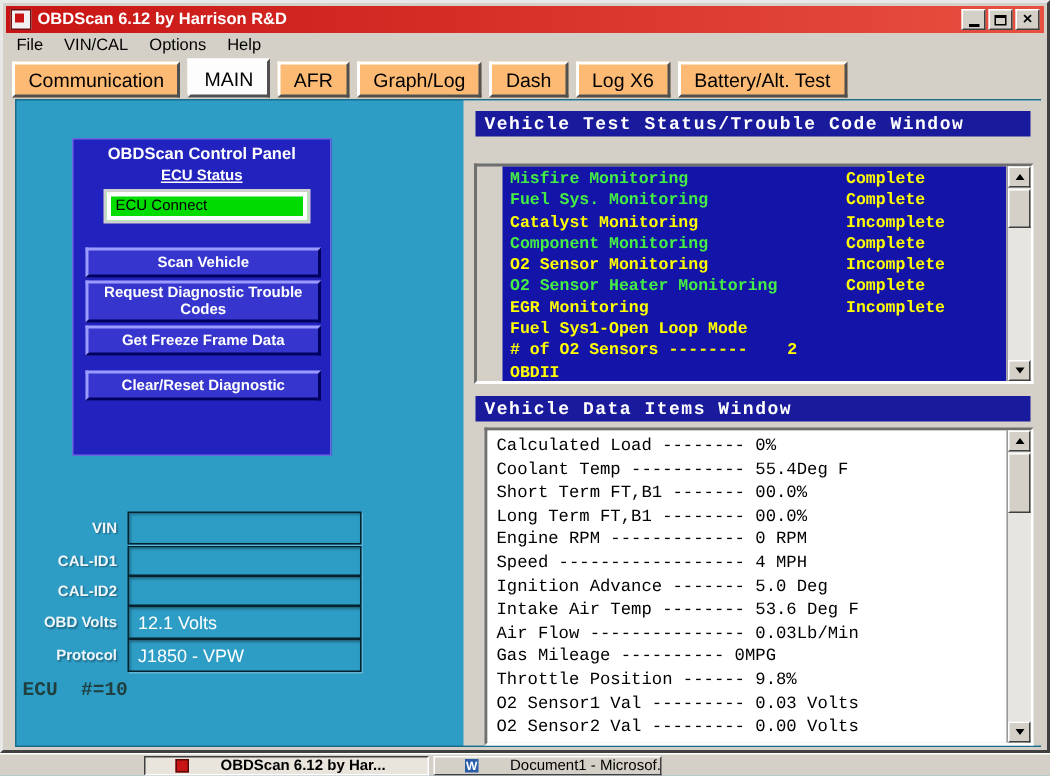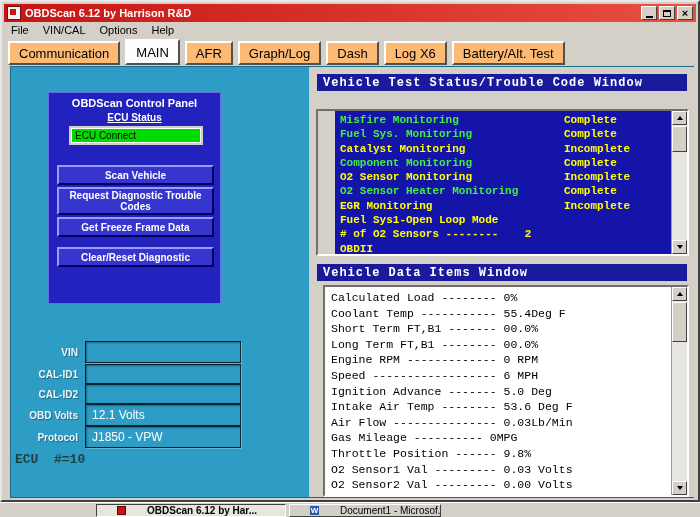--- a/index.html
+++ b/index.html
@@ -34,21 +34,21 @@
   .client{position:absolute;left:8px;top:64px;width:684px;height:432px;
     background:var(--client-teal,#2e9dc6);border:1px solid #1a6a8a;box-sizing:border-box;}
 
   
   .control-panel{position:absolute;left:37px;top:25px;width:173px;height:212px;
     background:var(--panel-blue,#2222bf);border:1px solid #6a6ae0;box-sizing:border-box;}
   .cp-title{position:absolute;left:0;right:0;top:4px;text-align:center;color:#fff;font-weight:bold;font-size:11px;}
   .cp-sub{position:absolute;left:0;right:0;top:19px;text-align:center;color:#fff;font-weight:bold;
     font-size:10px;text-decoration:underline;}
   .ecu-field{position:absolute;left:22px;top:35px;width:122px;height:13px;line-height:13px;
-    background:var(--ecu-green,#00dc00);border:1px solid #ffffff;
+    background:var(--ecu-green,#00dc00);border:3px solid #ffffff;
     box-shadow:0 0 0 2px #cfcfcf;font-size:10px;color:#000;padding:0 3px;white-space:nowrap;overflow:hidden;}
   .cp-btn{position:absolute;left:8px;width:157px;background:#3636cf;
     border:2px solid;border-color:#9a9aff #000060 #000060 #9a9aff;color:#fff;font-weight:bold;font-size:10px;
     display:flex;align-items:center;justify-content:center;text-align:center;line-height:11px;box-sizing:border-box;cursor:default;}
 
   
   .info-row{position:absolute;left:0;width:230px;display:flex;}
   .info-label{width:74px;text-align:right;padding-right:7px;color:#eef6fa;font-weight:bold;font-size:10px;
     align-self:center;text-shadow:1px 1px 1px rgba(0,0,0,0.35);box-sizing:border-box;}
   .info-field{flex:1;border:1px solid #06242f;box-shadow:inset 1px 1px 2px rgba(0,0,0,0.35),1px 1px 0 rgba(255,255,255,0.25);
@@ -207,21 +207,21 @@
 
         <div class="win-header hdr2">Vehicle Data Items Window</div>
 
         <div class="lb lb2">
           <div class="lb-content" id="data-rows">
               <div class="drow">Calculated Load -------- 0%</div>
               <div class="drow">Coolant Temp ----------- 55.4Deg F</div>
               <div class="drow">Short Term FT,B1 ------- 00.0%</div>
               <div class="drow">Long Term FT,B1 -------- 00.0%</div>
               <div class="drow">Engine RPM ------------- 0 RPM</div>
-              <div class="drow">Speed ------------------ 6 MPH</div>
+              <div class="drow">Speed ------------------ 4 MPH</div>
               <div class="drow">Ignition Advance ------- 5.0 Deg</div>
               <div class="drow">Intake Air Temp -------- 53.6 Deg F</div>
               <div class="drow">Air Flow --------------- 0.03Lb/Min</div>
               <div class="drow">Gas Mileage ---------- 0MPG</div>
               <div class="drow">Throttle Position ------ 9.8%</div>
               <div class="drow">O2 Sensor1 Val --------- 0.03 Volts</div>
               <div class="drow">O2 Sensor2 Val --------- 0.00 Volts</div>
             </div>
           <div class="sb">
             <div class="sb-btn sb-up">

